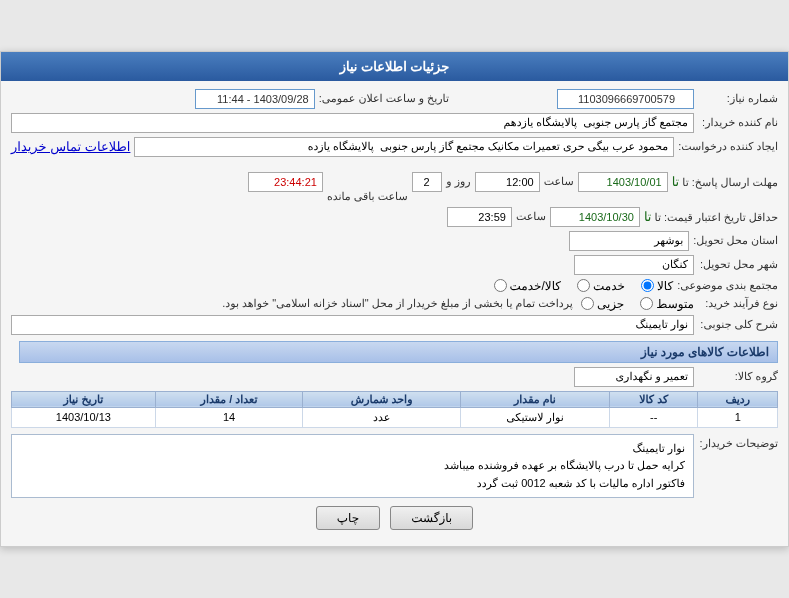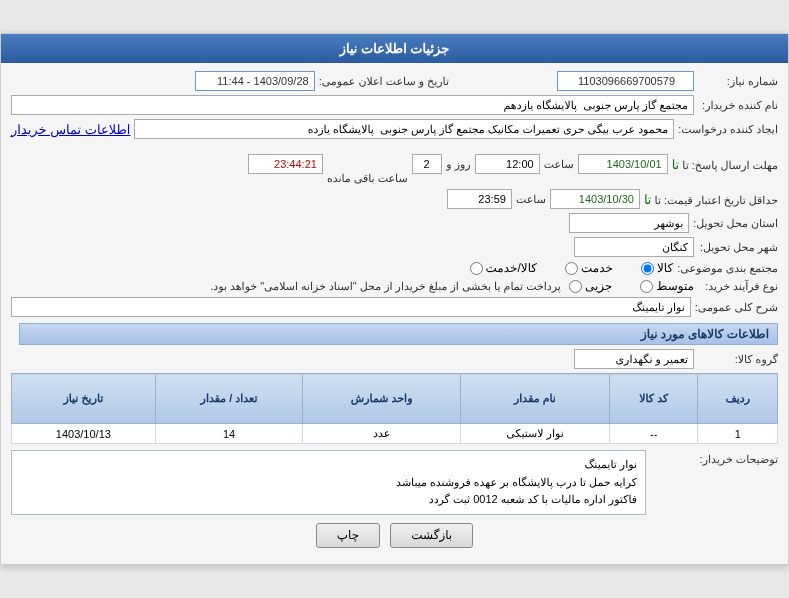--- a/index.html
+++ b/index.html
@@ -70,40 +70,40 @@
       border: 1px solid #8aaedb;
       padding: 3px 8px;
       font-size: 12px;
       font-weight: bold;
       color: #1a3a6a;
       margin: 6px 0 4px 8px;
       text-align: right;
     }
     .radio-group {
       display: flex;
-      gap: 28px;
+      gap: 16px;
       align-items: flex-end;
       flex-direction: row-reverse;
     }
     .radio-item {
       display: flex;
       align-items: center;
       gap: 3px;
     }
     .radio-item input { cursor: pointer; }
     table {
       width: 100%;
       border-collapse: collapse;
       font-size: 11px;
       background: #fff;
     }
     table th {
       background: linear-gradient(to bottom, #d0e0f0, #b0c8e8);
       border: 1px solid #9ab0d0;
-      padding: 18px 6px;
+      padding: 1px 6px;
       text-align: center;
       font-weight: bold;
       color: #1a3a6a;
     }
     table td {
       border: 1px solid #ccd8e8;
       padding: 3px 6px;
       text-align: center;
     }
     table tr:nth-child(even) td { background: #f0f5ff; }
@@ -119,40 +119,39 @@
     .btn-row {
       display: flex;
       justify-content: center;
       gap: 10px;
       margin-top: 8px;
       padding-bottom: 8px;
     }
     .btn {
       padding: 4px 20px;
       font-size: 12px;
-      font-family: Liberation Serif, serif;
+      font-family: Liberation Sans, sans-serif;
       cursor: pointer;
       border: 1px solid #888;
       border-radius: 3px;
       background: linear-gradient(to bottom, #f0f0f0, #d8d8d8);
     }
     .desc-row {
       display: flex;
       align-items: flex-start;
       gap: 4px;
       margin-bottom: 4px;
     }
     .desc-label {
       color: #333;
       font-size: 11px;
       white-space: nowrap;
       min-width: 80px;
       text-align: right;
       padding-top: 3px;
-      margin-left: 48px;
     }
     .medium-field {
       width: 120px;
     }
     .date-field {
       width: 90px;
       color: #1a6a1a;
     }
     .time-field {
       width: 65px;
@@ -261,21 +260,21 @@
           <div class="radio-item">
             <span>متوسط</span>
             <input type="radio" name="pardakht" style="">
           </div>
         </div>
         <span class="note-text">پرداخت تمام یا بخشی از مبلغ خریدار از محل "اسناد خزانه اسلامی" خواهد بود.</span>
       </div>
     </div>
 
     <div class="row">
-      <span class="label">شرح کلی عمومی:</span>
+      <span class="label">شرح کلی جنوبی:</span>
       <input class="field field-wide" type="text" value="نوار تایمینگ" readonly="" style="">
     </div>
 
     <div class="section-title">اطلاعات کالاهای مورد نیاز</div>
 
     <div class="row">
       <span class="label">گروه کالا:</span>
       <input class="field medium-field" type="text" value="تعمیر و نگهداری" readonly="" style="">
     </div>
 

